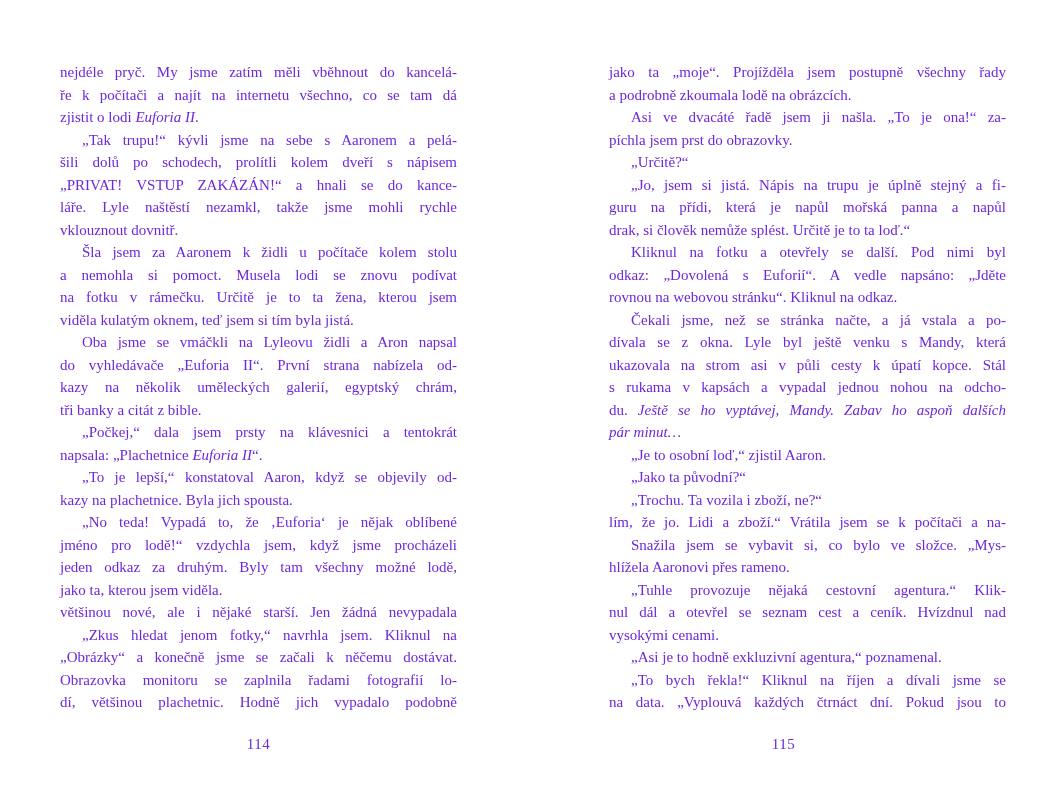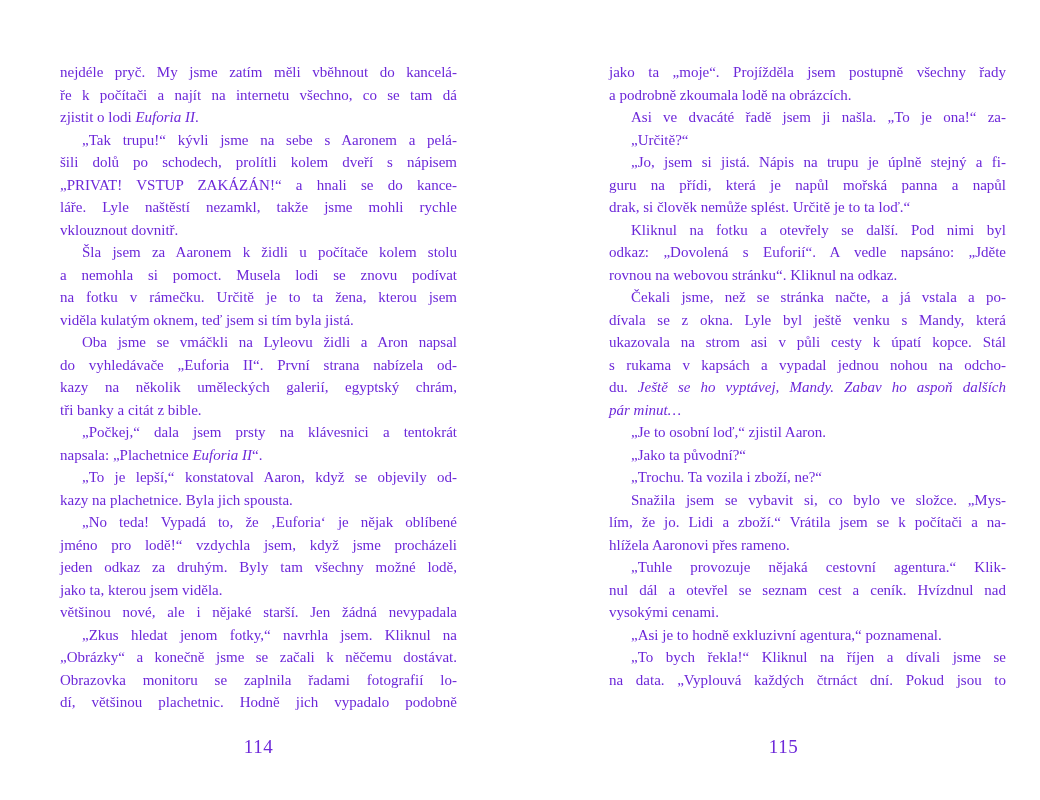--- a/index.html
+++ b/index.html
@@ -36,21 +36,21 @@
   .line.end {
     text-align: right;
     text-align-last: left;
   }
   .line em { }
   .page-number {
     position: absolute;
     top: 736px;
     width: 397px;
     text-align: center;
-    font-size: 19px;
+    font-size: 15px;
     letter-spacing: 0.5px;
   }
   #left-page-number  { left: 60px;  }
   #right-page-number { left: 585px; }
 </style>
 </head>
 <body>
 
 <div id="canvas">
   <div id="left-column" class="page-column">
@@ -81,38 +81,39 @@
       <div class="line"><span>většinou nové, ale i nějaké starší. Jen žádná nevypadala</span></div>
       <div class="line indent"><span>„Zkus hledat jenom fotky,“ navrhla jsem. Kliknul na</span></div>
       <div class="line"><span>„Obrázky“ a konečně jsme se začali k něčemu dostávat.</span></div>
       <div class="line"><span>Obrazovka monitoru se zaplnila řadami fotografií lo-</span></div>
       <div class="line"><span>dí, většinou plachetnic. Hodně jich vypadalo podobně</span></div>
     </div>
   <div id="right-column" class="page-column">
       <div class="line"><span>jako ta „moje“. Projížděla jsem postupně všechny řady</span></div>
       <div class="line end"><span>a podrobně zkoumala lodě na obrázcích.</span></div>
       <div class="line indent"><span>Asi ve dvacáté řadě jsem ji našla. „To je ona!“ za-</span></div>
+      <div class="line end"><span>píchla jsem prst do obrazovky.</span></div>
       <div class="line indent end"><span>„Určitě?“</span></div>
       <div class="line indent"><span>„Jo, jsem si jistá. Nápis na trupu je úplně stejný a fi-</span></div>
       <div class="line"><span>guru na přídi, která je napůl mořská panna a napůl</span></div>
       <div class="line end"><span>drak, si člověk nemůže splést. Určitě je to ta loď.“</span></div>
       <div class="line indent"><span>Kliknul na fotku a otevřely se další. Pod nimi byl</span></div>
       <div class="line"><span>odkaz: „Dovolená s Euforií“. A vedle napsáno: „Jděte</span></div>
       <div class="line end"><span>rovnou na webovou stránku“. Kliknul na odkaz.</span></div>
       <div class="line indent"><span>Čekali jsme, než se stránka načte, a já vstala a po-</span></div>
       <div class="line"><span>dívala se z okna. Lyle byl ještě venku s Mandy, která</span></div>
       <div class="line"><span>ukazovala na strom asi v půli cesty k úpatí kopce. Stál</span></div>
       <div class="line"><span>s rukama v kapsách a vypadal jednou nohou na odcho-</span></div>
       <div class="line"><span>du. </span><em>Ještě se ho vyptávej, Mandy. Zabav ho aspoň dalších</em></div>
       <div class="line end"><em>pár minut…</em></div>
       <div class="line indent end"><span>„Je to osobní loď,“ zjistil Aaron.</span></div>
       <div class="line indent end"><span>„Jako ta původní?“</span></div>
       <div class="line indent end"><span>„Trochu. Ta vozila i zboží, ne?“</span></div>
+      <div class="line"><span>lím, že jo. Lidi a zboží.“ Vrátila jsem se k počítači a na-</span></div>
       <div class="line indent"><span>Snažila jsem se vybavit si, co bylo ve složce. „Mys-</span></div>
-      <div class="line"><span>lím, že jo. Lidi a zboží.“ Vrátila jsem se k počítači a na-</span></div>
       <div class="line end"><span>hlížela Aaronovi přes rameno.</span></div>
       <div class="line indent"><span>„Tuhle provozuje nějaká cestovní agentura.“ Klik-</span></div>
       <div class="line"><span>nul dál a otevřel se seznam cest a ceník. Hvízdnul nad</span></div>
       <div class="line end"><span>vysokými cenami.</span></div>
       <div class="line indent end"><span>„Asi je to hodně exkluzivní agentura,“ poznamenal.</span></div>
       <div class="line indent"><span>„To bych řekla!“ Kliknul na říjen a dívali jsme se</span></div>
       <div class="line"><span>na data. „Vyplouvá každých čtrnáct dní. Pokud jsou to</span></div>
     </div>
   <div id="left-page-number" class="page-number">114</div>
   <div id="right-page-number" class="page-number">115</div>

